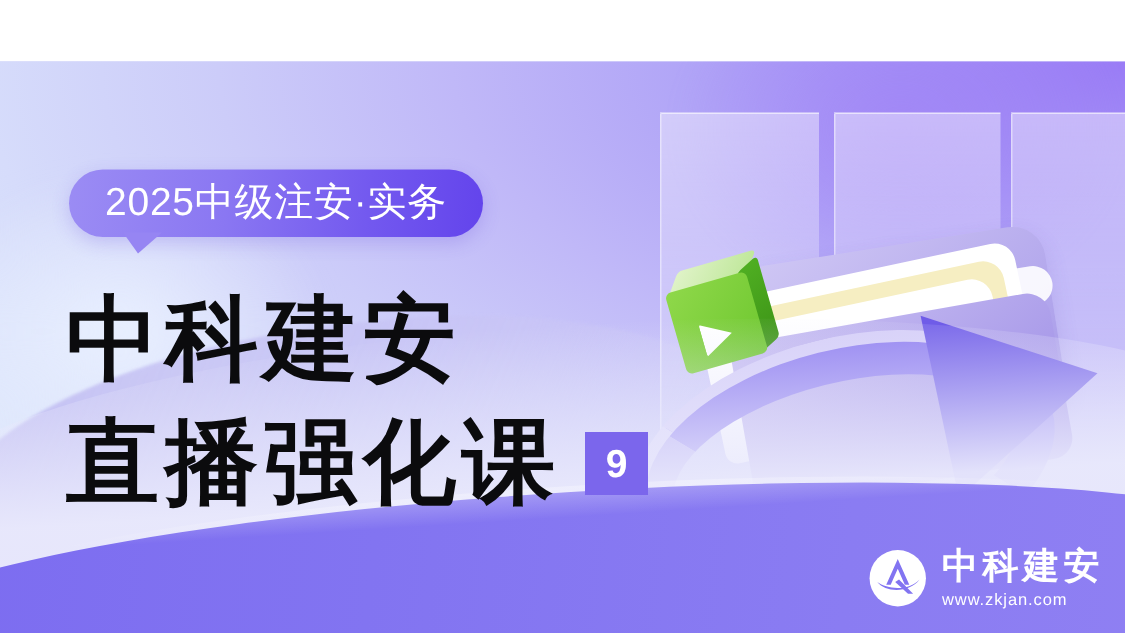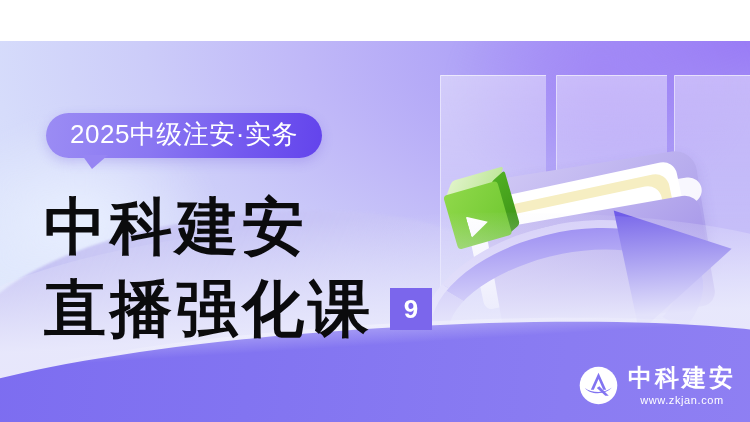--- a/index.html
+++ b/index.html
@@ -334,21 +334,20 @@
     color: #ffffff;
     font-size: 24px;
     font-weight: bold;
     letter-spacing: 3px;
   }
   #logo-url {
     margin-top: 5px;
     color: #ffffff;
     font-size: 11px;
     letter-spacing: 0.6px;
-    text-align: center;
   }
 </style>
 </head>
 <body>
 
 <div id="banner">
 
   <div class="bg-blob" id="blob-top-right"></div>
   <div class="bg-blob" id="blob-soft-left"></div>
   <div id="ellipse-mid"></div>

